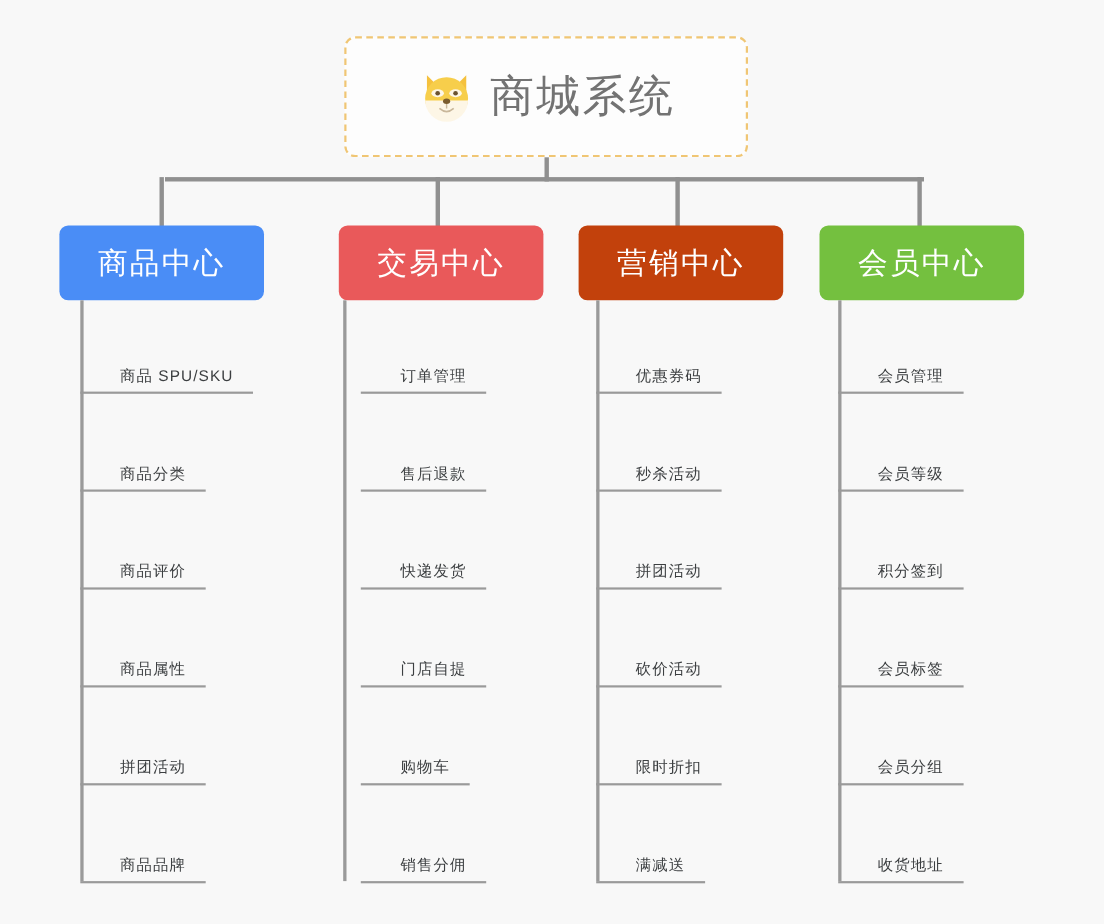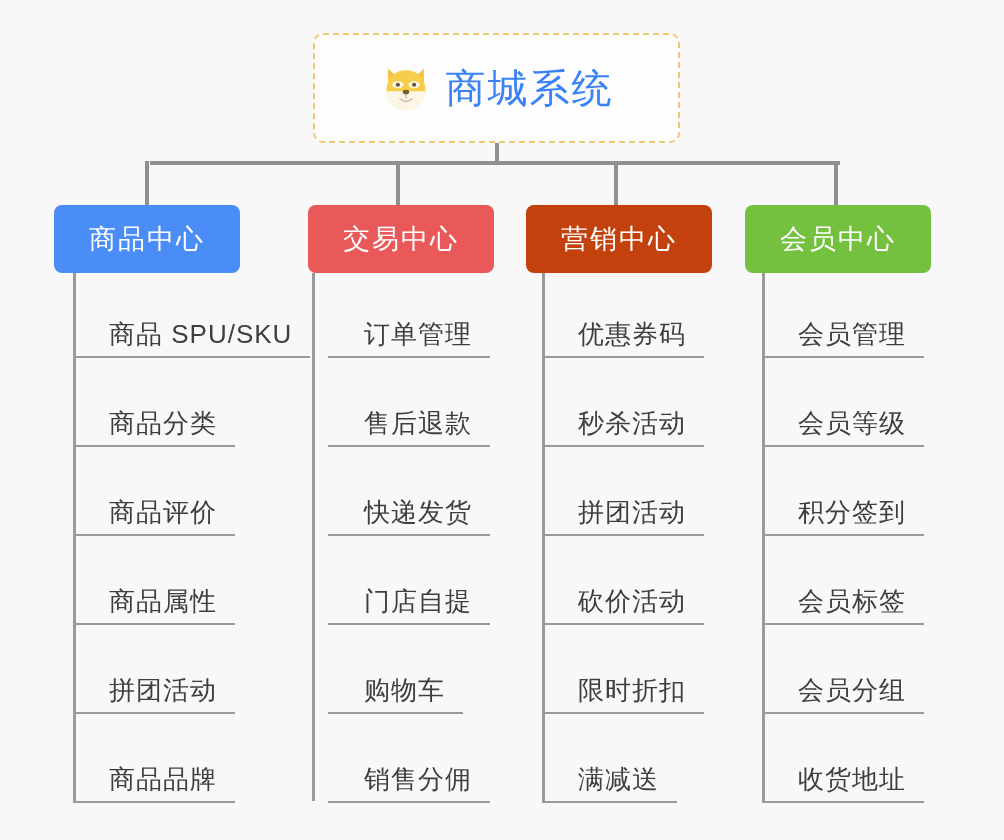--- a/index.html
+++ b/index.html
@@ -24,21 +24,21 @@
     justify-content: center;
     gap: 14px;
   }
   .root-emoji {
     width: 52px; height: 52px;
     position: relative;
     flex: 0 0 auto;
   }
   .root-title {
     font-size: 40px;
-    color: #3b82f6;
+    color: #737373;
     letter-spacing: 2px;
     line-height: 1;
     white-space: nowrap;
   }
 
   
   .ln { position: absolute; background: #909090; }
   .trunk   { left: 495px; top: 143px;  width: 4px;  height: 22px; }
   .bus     { left: 150px; top: 161px;  width: 690px; height: 4px; }
   .drop    { top: 161px; width: 4px; height: 45px; }
@@ -71,21 +71,21 @@
   }
   .leaf-item {
     position: relative;
     height: 89px;
     display: flex;
     align-items: flex-end;
     padding-left: 36px;
     padding-bottom: 4px;
   }
   .leaf-label {
-    font-size: 26px;
+    font-size: 14px;
     color: #3c3f41;
     white-space: nowrap;
     line-height: 1.2;
     letter-spacing: 1px;
     padding-bottom: 6px;
     padding-right: 18px;
     border-bottom: 2px solid #9a9a9a;
     margin-left: -36px;
     padding-left: 36px;
   }

